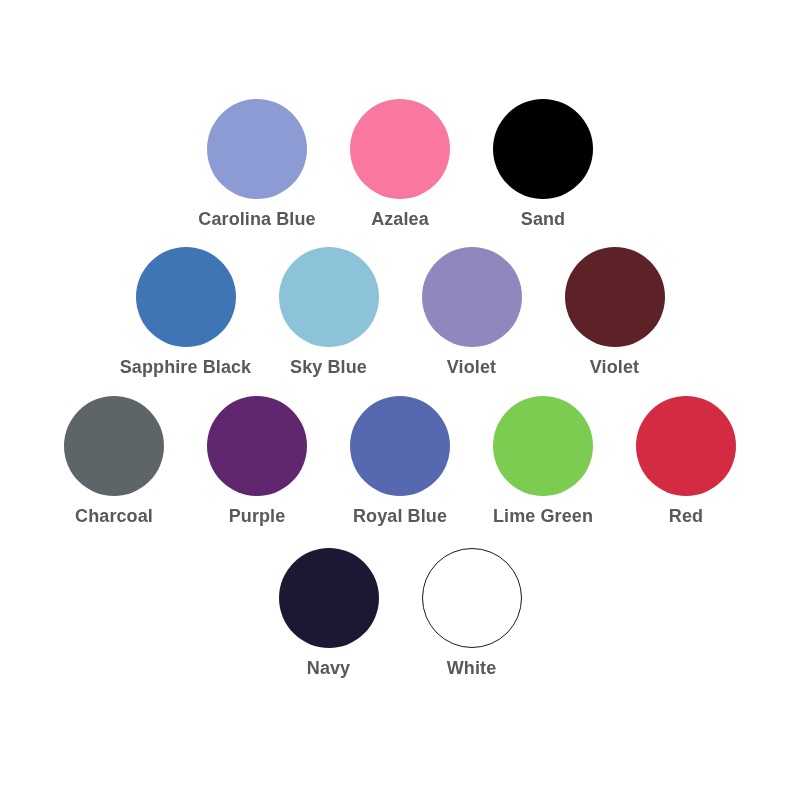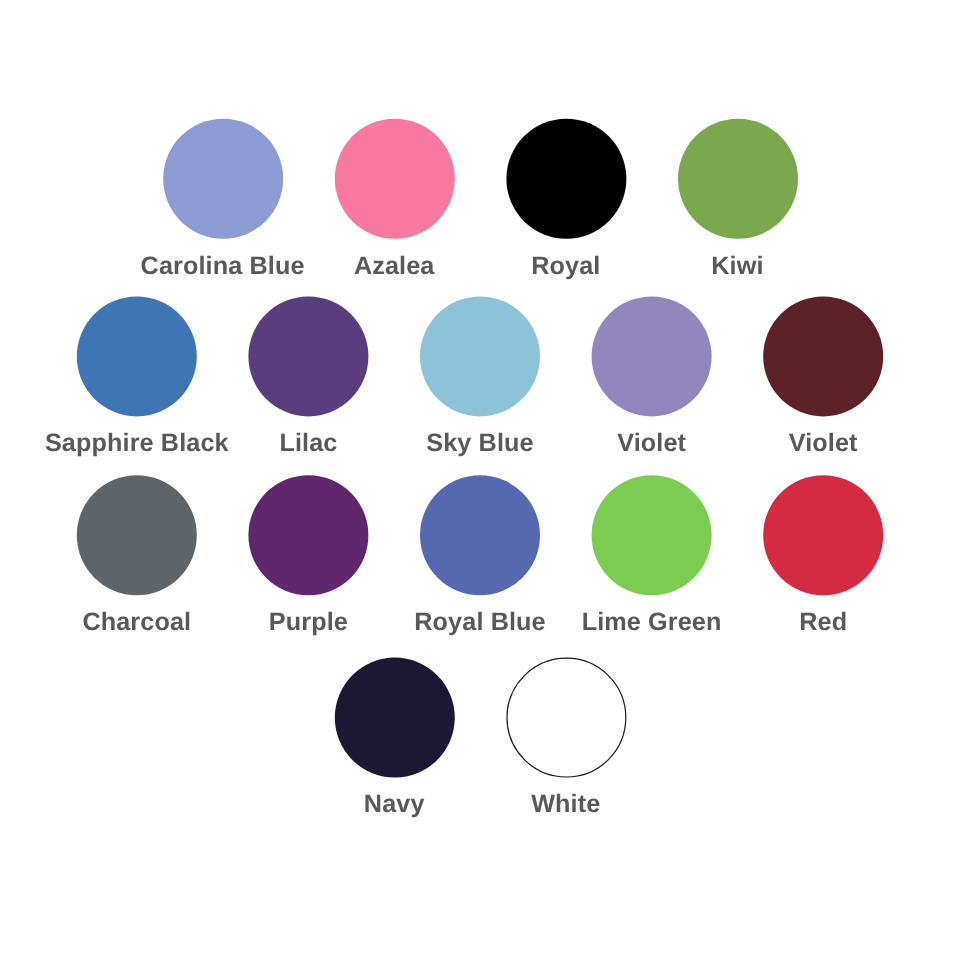--- a/index.html
+++ b/index.html
@@ -50,21 +50,21 @@
     border-radius: 50%;
     box-sizing: border-box;
   }
 
   .swatch-circle.outlined {
     border: 1.6px solid #1a1a1a;
   }
 
   .swatch-label {
     margin-top: 11px;
-    font-size: 21px;
+    font-size: 18px;
     font-weight: bold;
     color: #595959;
     letter-spacing: 0.1px;
     text-align: right;
     white-space: nowrap;
     line-height: 1.1;
   }
 
   
   #row-1 { position: absolute; left: 0; top: 99px; }
@@ -86,38 +86,30 @@
           <div class="swatch-cell">
             <div class="swatch-circle" style="background-color: rgb(140, 155, 212);"></div>
             <div class="swatch-label">Carolina Blue</div>
           </div>
           <div class="swatch-cell">
             <div class="swatch-circle" style="background-color: rgb(249, 120, 159);"></div>
             <div class="swatch-label">Azalea</div>
           </div>
           <div class="swatch-cell">
             <div class="swatch-circle" style="background-color: rgb(0, 0, 0);"></div>
-            <div class="swatch-label">Royal</div>
-          </div>
-          <div class="swatch-cell">
-            <div class="swatch-circle" style="background-color: rgb(123, 168, 76);"></div>
-            <div class="swatch-label">Kiwi</div>
+            <div class="swatch-label">Sand</div>
           </div>
         </div>
     </div>
 
     <div id="row-2">
       <div class="swatch-row">
           <div class="swatch-cell">
             <div class="swatch-circle" style="background-color: rgb(63, 116, 181);"></div>
             <div class="swatch-label">Sapphire Black</div>
-          </div>
-          <div class="swatch-cell">
-            <div class="swatch-circle" style="background-color: rgb(89, 61, 125);"></div>
-            <div class="swatch-label">Lilac</div>
           </div>
           <div class="swatch-cell">
             <div class="swatch-circle" style="background-color: rgb(141, 195, 216);"></div>
             <div class="swatch-label">Sky Blue</div>
           </div>
           <div class="swatch-cell">
             <div class="swatch-circle" style="background-color: rgb(145, 135, 190);"></div>
             <div class="swatch-label">Violet</div>
           </div>
           <div class="swatch-cell">

